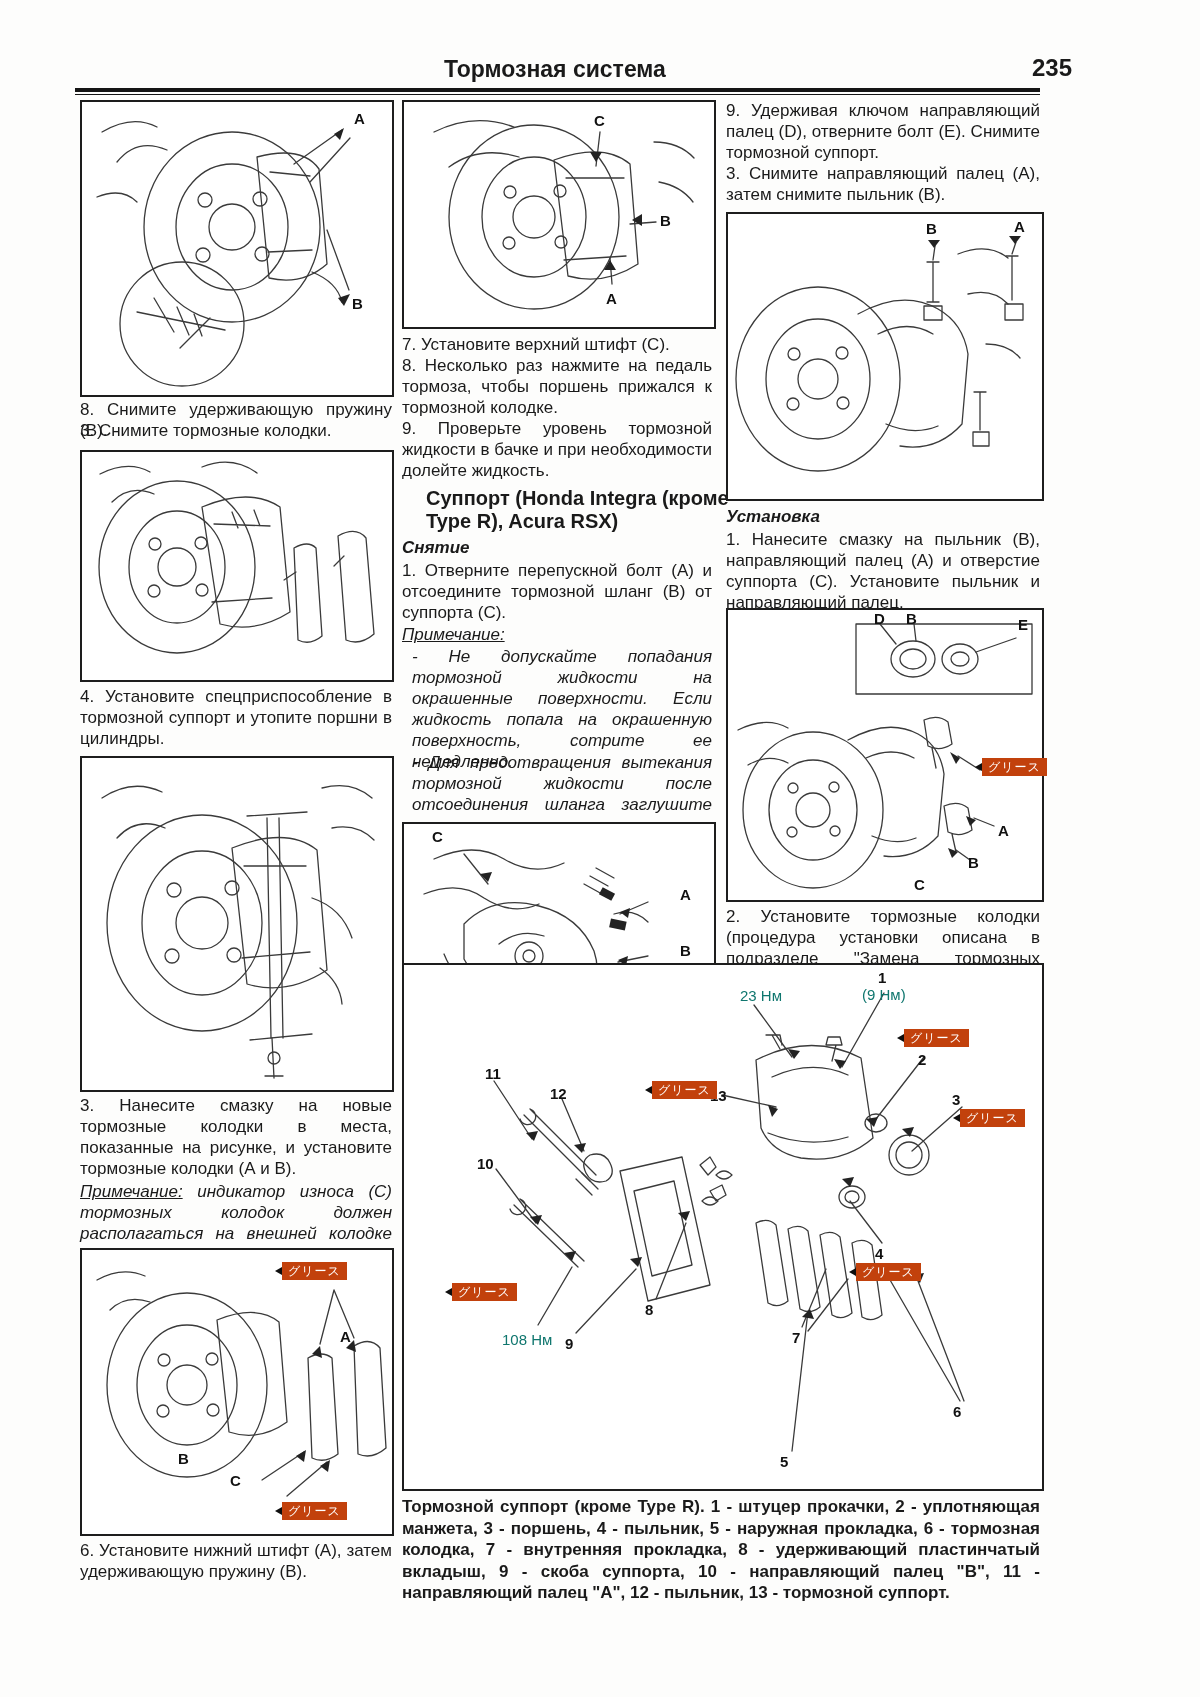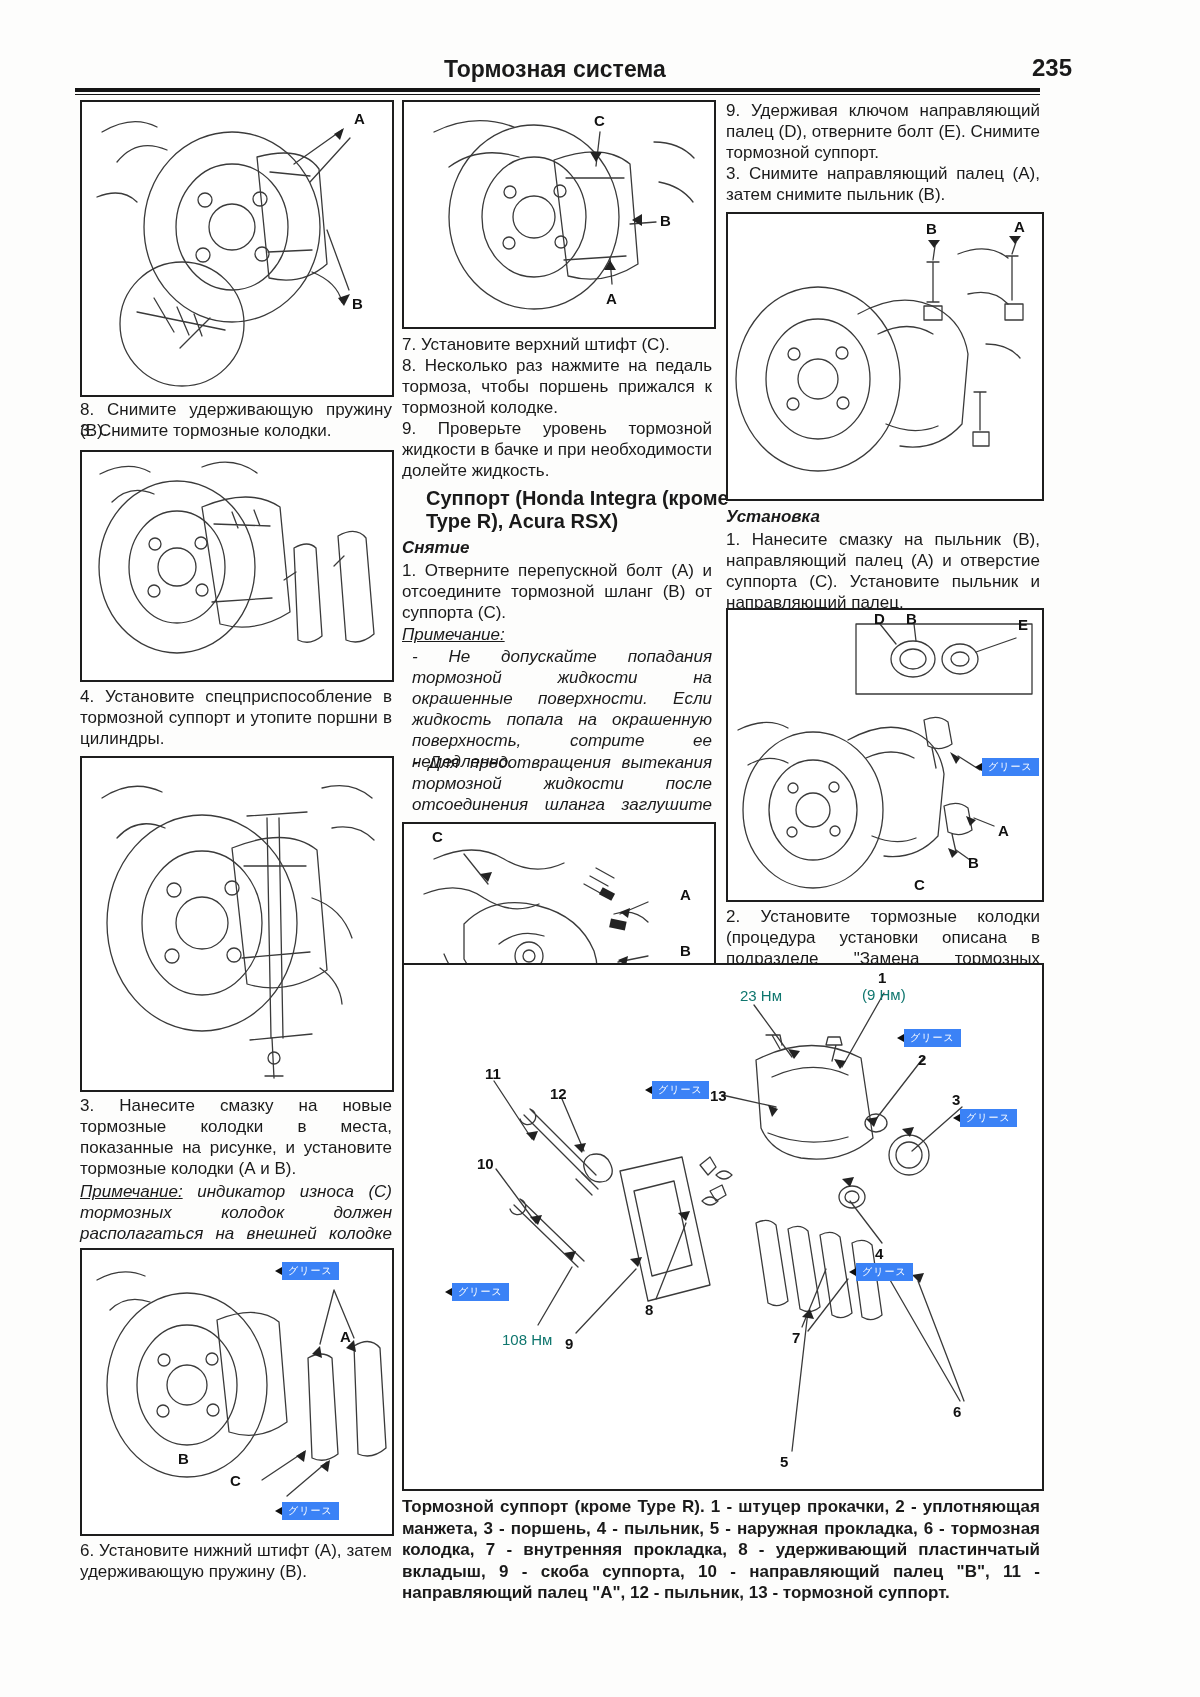--- a/index.html
+++ b/index.html
@@ -16,21 +16,21 @@
   .art{stroke:#3a3a3a;fill:none;stroke-width:1.3px;stroke-linecap:round;stroke-linejoin:round;}
   .fill{fill:#222;stroke:none;}
   p.step{position:absolute;margin:0;font-size:17px;line-height:21px;text-align:justify;}
   .note{font-style:italic;}
   .note-label{font-style:italic;text-decoration:underline;}
   .h-main{position:absolute;margin:0;font-size:20px;line-height:23px;font-weight:bold;}
   .h-sub{position:absolute;margin:0;font-size:17px;font-weight:bold;font-style:italic;}
   .lbl{position:absolute;font-size:15px;font-weight:bold;color:#111;}
   .pnum{position:absolute;font-size:15px;font-weight:bold;color:#111;}
   .torq{position:absolute;font-size:15px;color:#0f766e;text-align:center;}
-  .grease{position:absolute;background:#3b82f6;color:#fff;font-size:10px;line-height:10px;
+  .grease{position:absolute;background:#c2410c;color:#fff;font-size:12px;line-height:10px;
         padding:4px 6px;letter-spacing:1px;white-space:nowrap;}
   .grease:before{content:"";position:absolute;left:-7px;top:50%;margin-top:-4px;
         border-top:4px solid transparent;border-bottom:4px solid transparent;
         border-right:7px solid #0e0e0e;}
   .caption{position:absolute;margin:0;font-size:17px;line-height:21.5px;font-weight:bold;
         text-align:justify;}
 </style>
 </head>
 <body>
 

